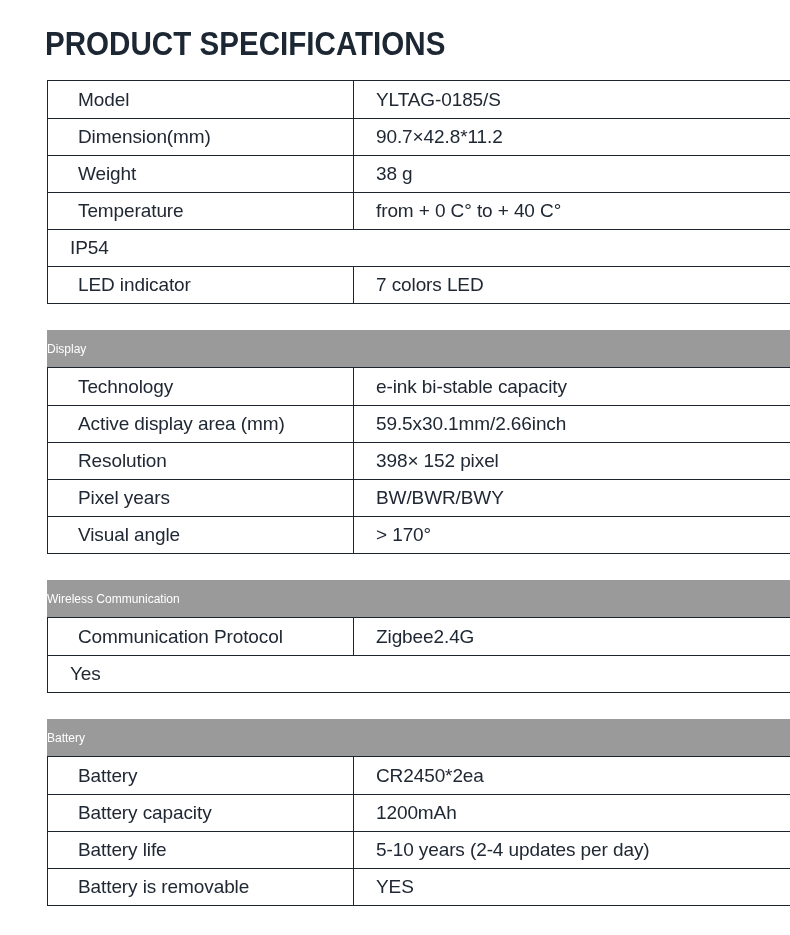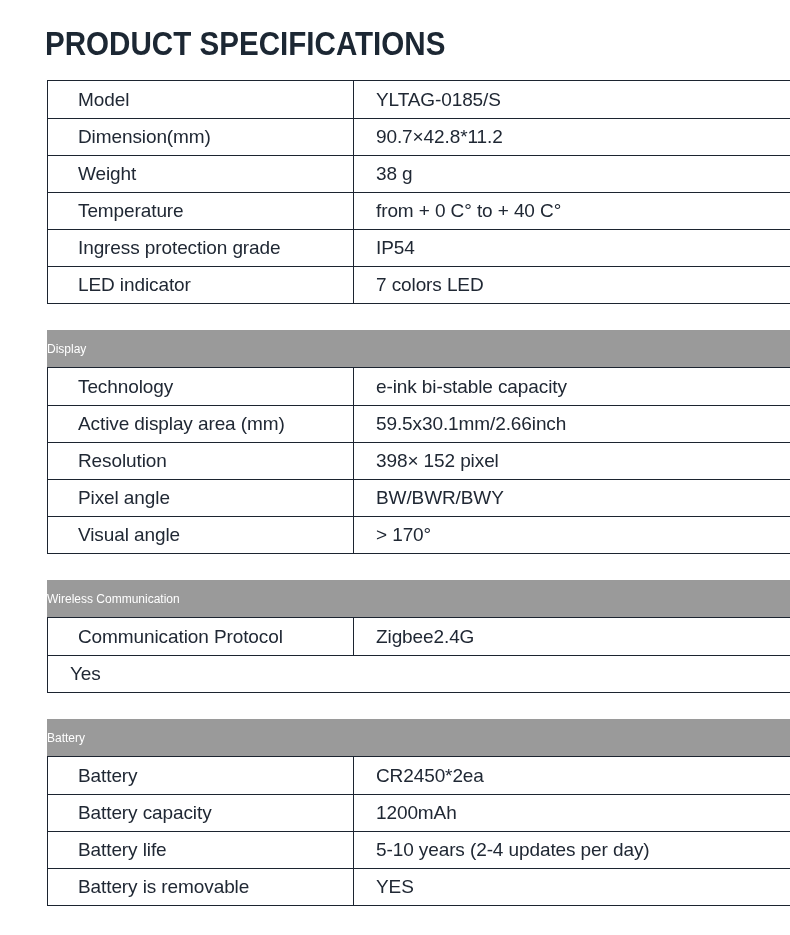--- a/index.html
+++ b/index.html
@@ -63,21 +63,20 @@
         </div>
         <div class="row">
           <div class="cell label">Weight</div>
           <div class="cell value">38 g</div>
         </div>
         <div class="row">
           <div class="cell label">Temperature</div>
           <div class="cell value">from + 0 C° to + 40 C°</div>
         </div>
         <div class="row">
-          <div class="cell label">Ingress protection grade</div>
           <div class="cell value">IP54</div>
         </div>
         <div class="row">
           <div class="cell label">LED indicator</div>
           <div class="cell value">7 colors LED</div>
         </div>
       </div>
     </div>
 
     <div class="section">
@@ -89,21 +88,21 @@
         </div>
         <div class="row">
           <div class="cell label">Active display area (mm)</div>
           <div class="cell value">59.5x30.1mm/2.66inch</div>
         </div>
         <div class="row">
           <div class="cell label">Resolution</div>
           <div class="cell value">398× 152 pixel</div>
         </div>
         <div class="row">
-          <div class="cell label">Pixel angle</div>
+          <div class="cell label">Pixel years</div>
           <div class="cell value">BW/BWR/BWY</div>
         </div>
         <div class="row">
           <div class="cell label">Visual angle</div>
           <div class="cell value">&gt; 170°</div>
         </div>
       </div>
     </div>
 
     <div class="section">

